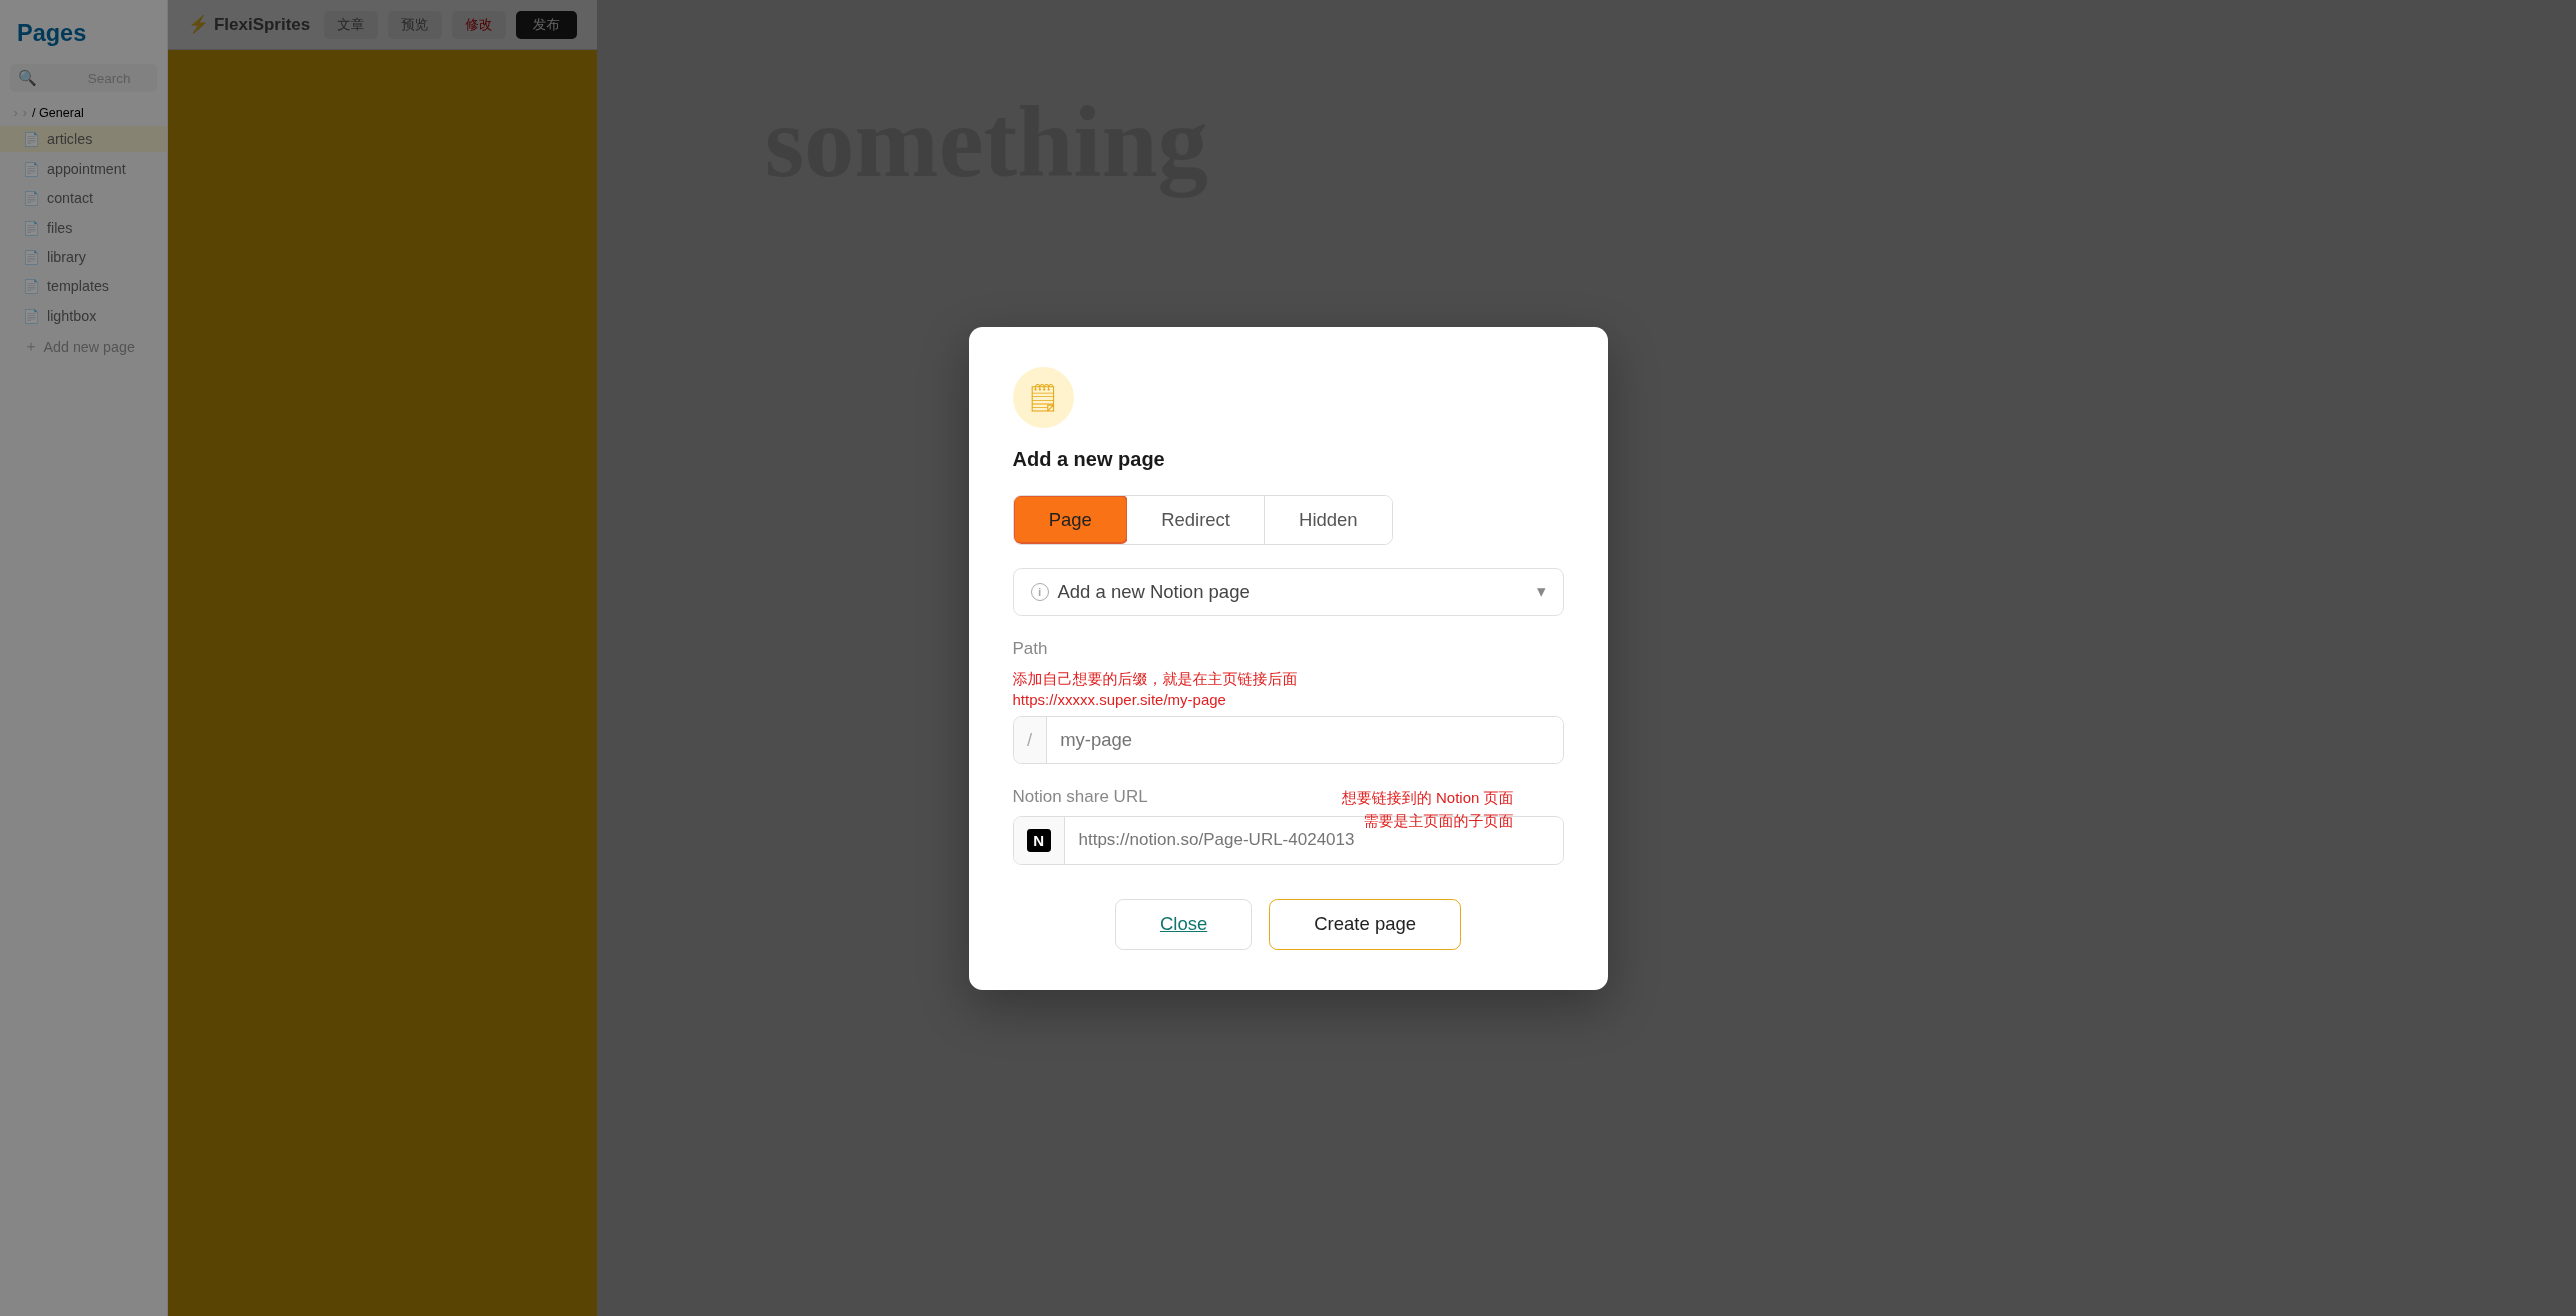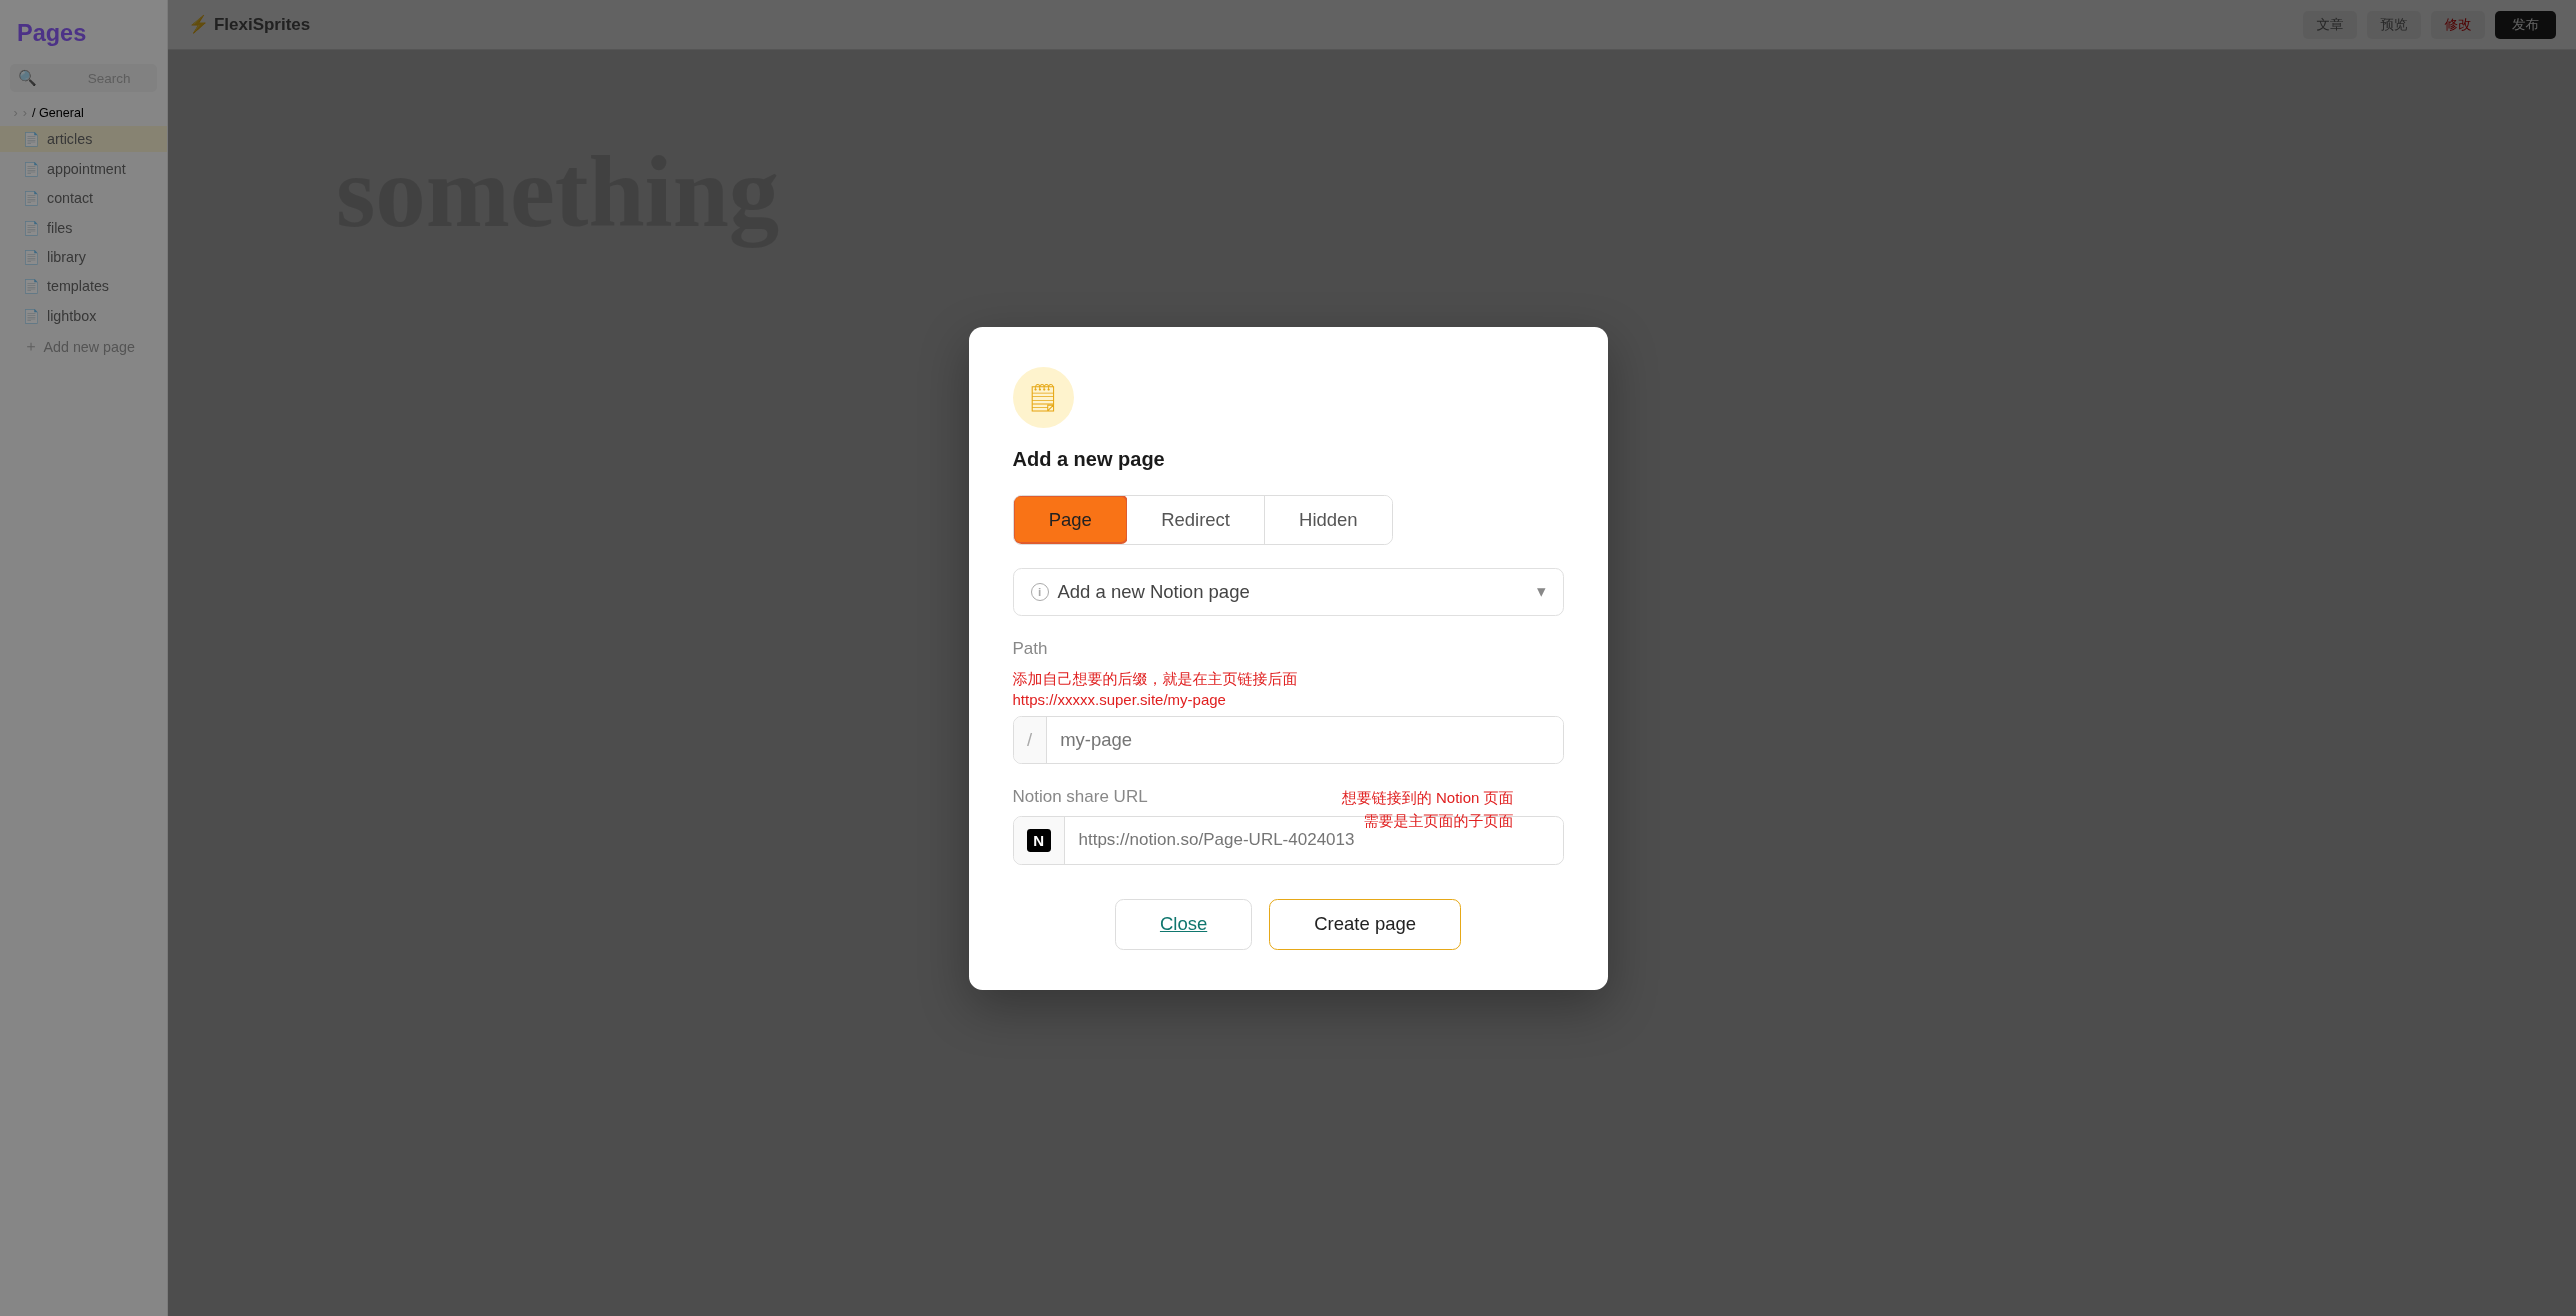--- a/index.html
+++ b/index.html
@@ -28,21 +28,21 @@
       padding: 13.5px 0;
       display: flex;
       flex-direction: column;
       gap: 3.4px;
       flex-shrink: 0;
     }
 
     .sidebar-title {
       font-size: 23.5px;
       font-weight: 700;
-      color: #8b5cf6;
+      color: #0369a1;
       padding: 6.7px 17px 13.5px;
     }
 
     .sidebar-search {
       display: flex;
       align-items: center;
       gap: 6.7px;
       margin: 0 10px 6.7px;
       padding: 5px 8.4px;
       background: #ebebeb;
@@ -72,22 +72,21 @@
       cursor: pointer;
       display: flex;
       align-items: center;
       gap: 5px;
     }
 
     
     .main-area {
       flex: 1;
       display: flex;
-      flex-direction: column;
-      background: #f9a8d4;
+      background: #eab308;
       filter: brightness(0.7);
       position: relative;
       overflow: hidden;
     }
 
     .main-header {
       height: 50px;
       background: #fff;
       display: flex;
       align-items: center;

